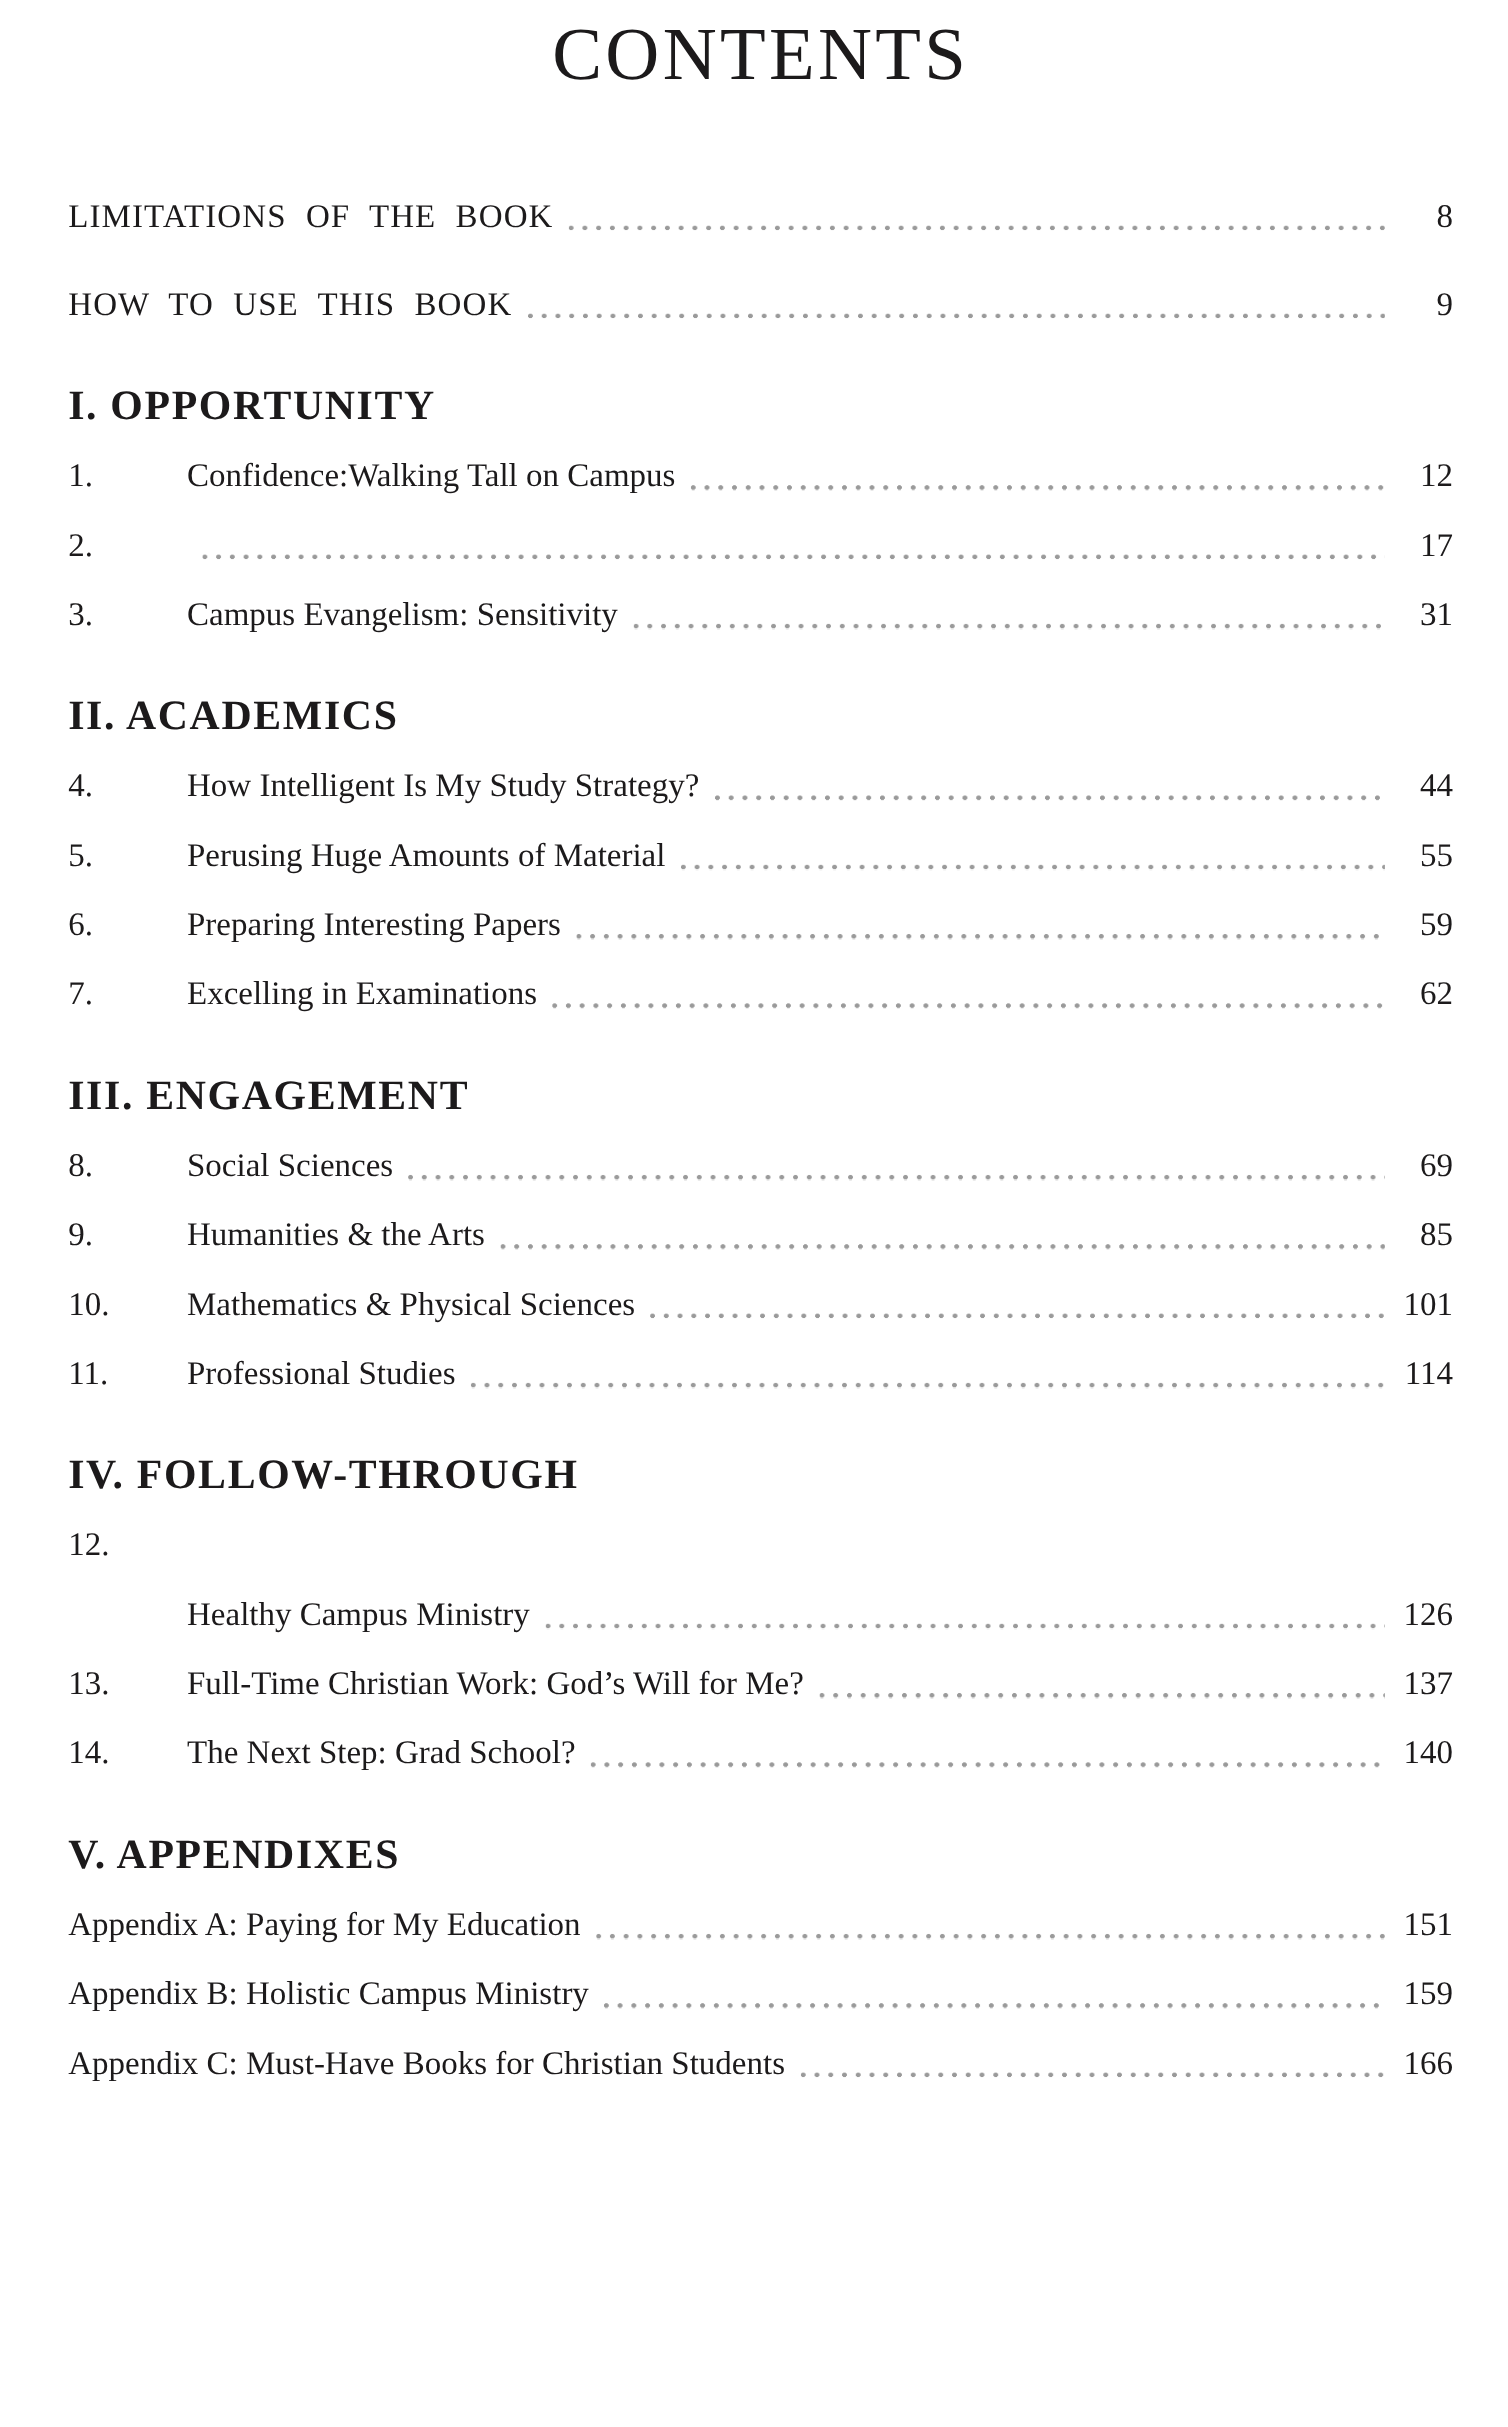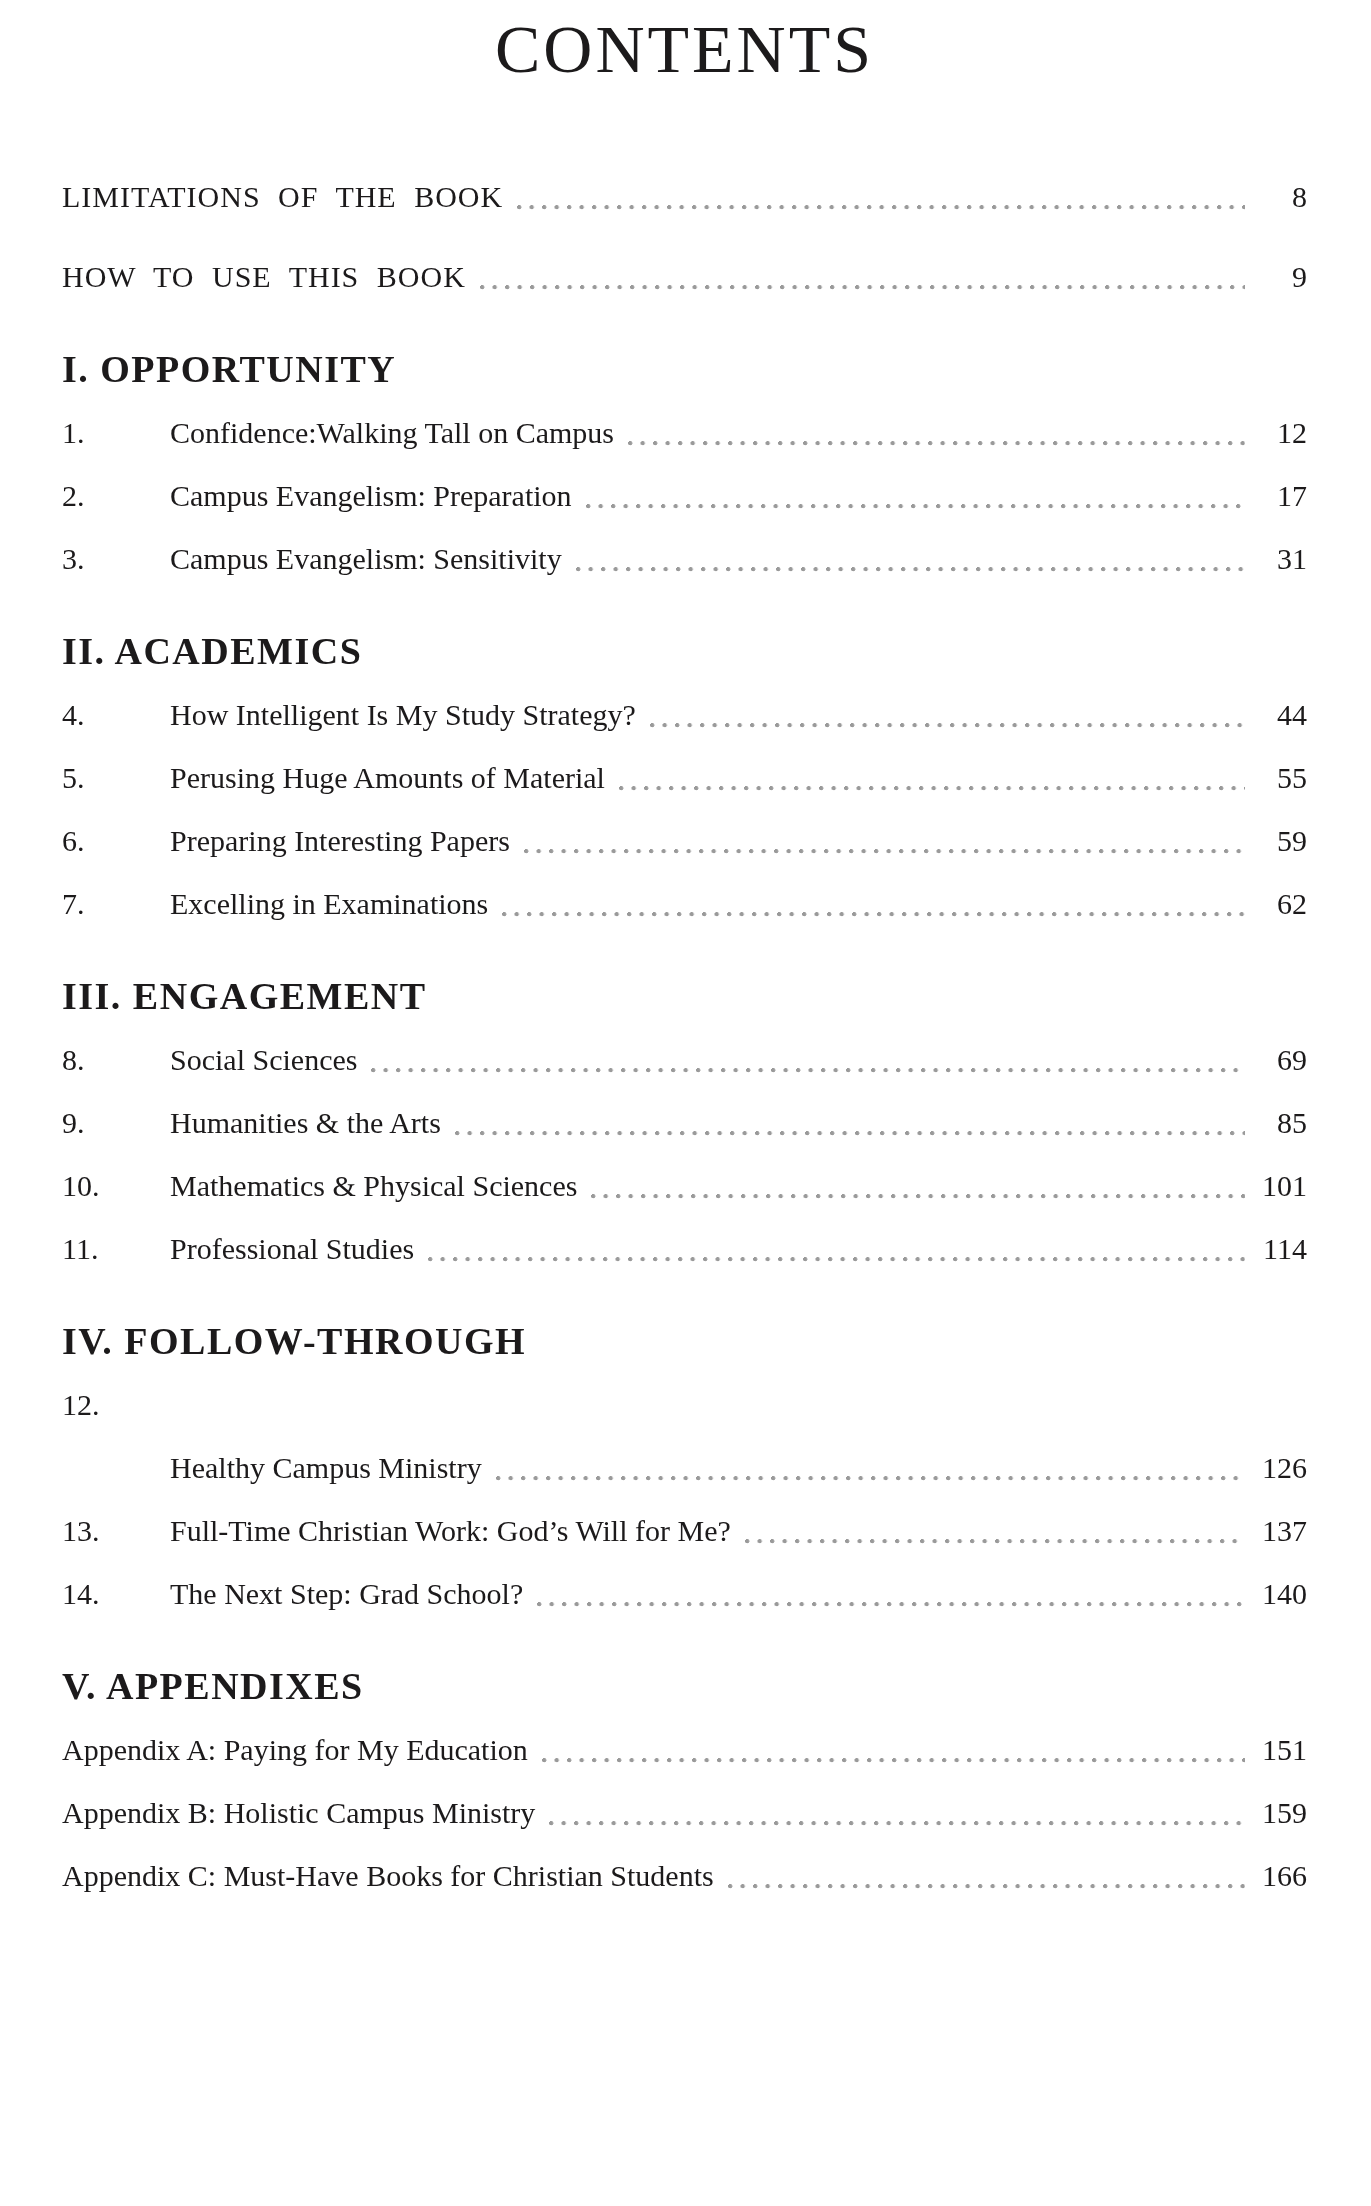--- a/index.html
+++ b/index.html
@@ -3,21 +3,21 @@
 <meta charset="utf-8">
 <style>
   :root { --text:#1c1a1b; --dot:#9a9a9a; }
   html,body { margin:0; padding:0; background:#ffffff; }
   body {
     width:1371px; min-height:2206px;
     color:var(--text);
     font-family:"Liberation Serif", serif;
     -webkit-font-smoothing:antialiased;
   }
-  .page { padding:14px 64px 40px 62px; box-sizing:border-box; }
+  .page { padding:14px 50px 40px 62px; box-sizing:border-box; }
   .title {
     margin:0; text-align:center;
     font-size:68px; line-height:1.05; font-weight:normal;
     letter-spacing:3px;
   }
   .front-matter { margin-top:94px; }
   .row {
     display:flex; align-items:baseline;
     font-size:30px; line-height:36px;
     margin-bottom:27px;
@@ -66,21 +66,20 @@
     <div class="section">
       <h2 class="section-heading">I. OPPORTUNITY</h2>
       <div class="row">
         <span class="num">1.</span>
         <span class="entry-title">Confidence:Walking Tall on Campus</span>
         <span class="leader"></span>
         <span class="page-num">12</span>
       </div>
       <div class="row">
         <span class="num">2.</span>
-        <span class="entry-title">Campus Evangelism: Preparation</span>
         <span class="leader"></span>
         <span class="page-num">17</span>
       </div>
       <div class="row">
         <span class="num">3.</span>
         <span class="entry-title">Campus Evangelism: Sensitivity</span>
         <span class="leader"></span>
         <span class="page-num">31</span>
       </div>
     </div>

